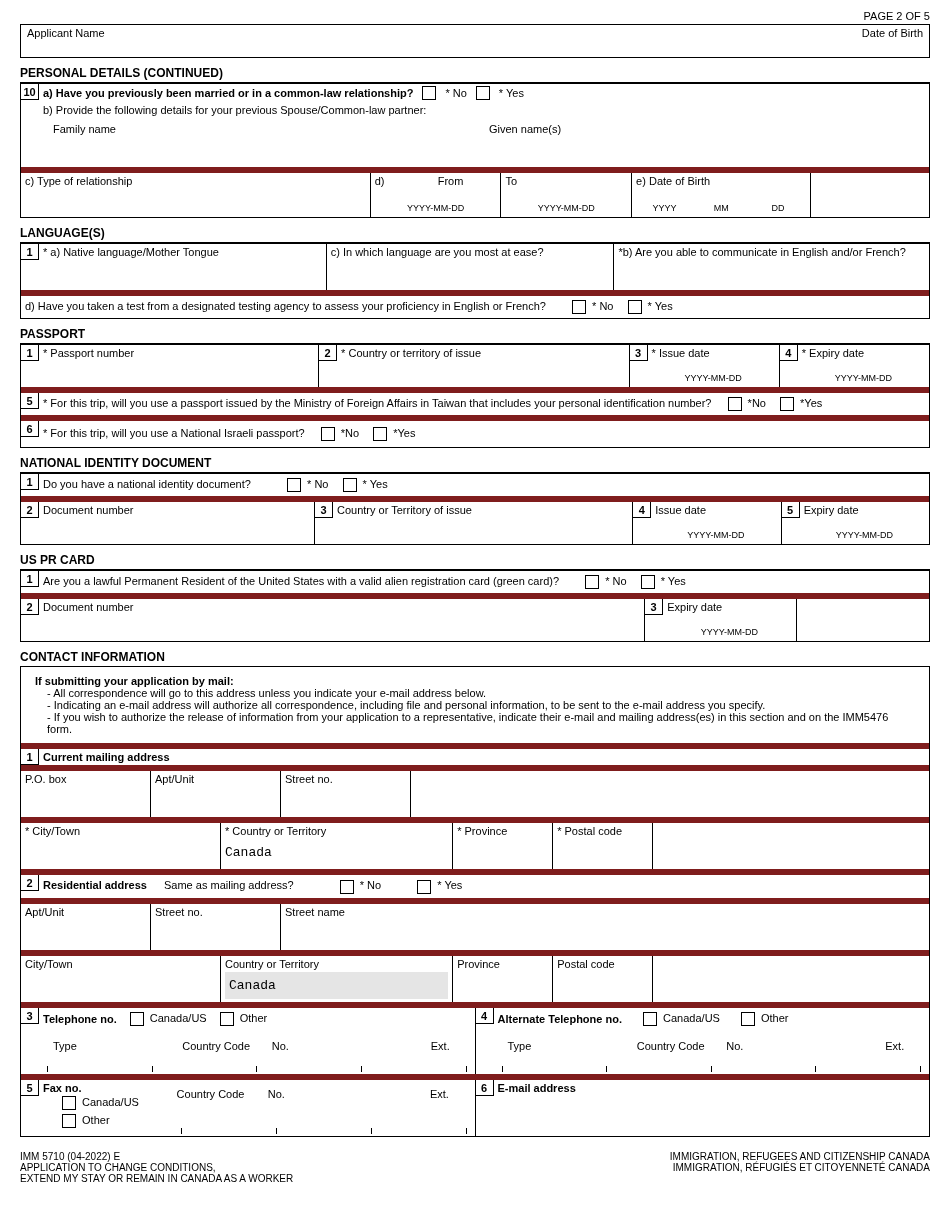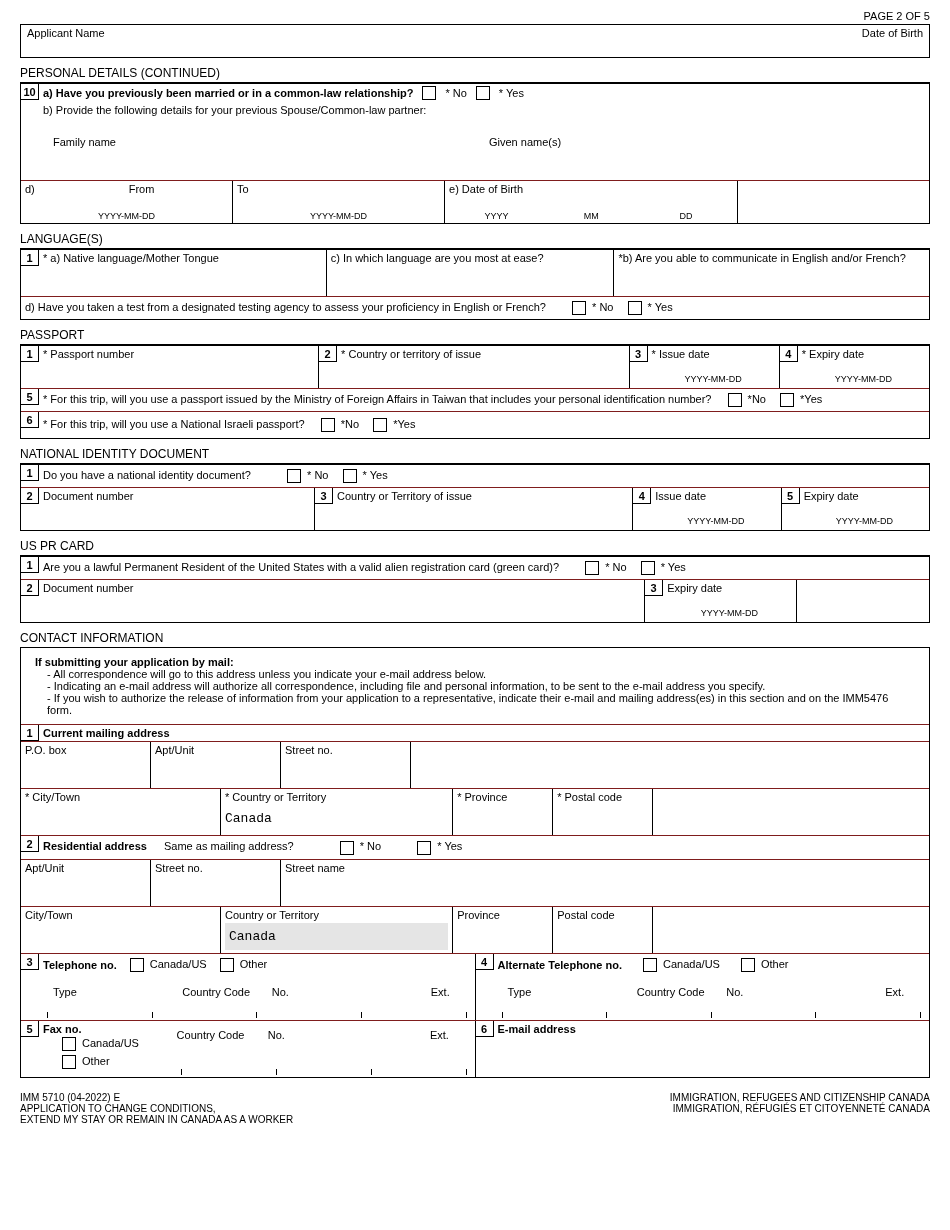--- a/index.html
+++ b/index.html
@@ -1,29 +1,29 @@
 <!DOCTYPE html>
 <html><head>
 <meta charset="utf-8">
 <style>
 *{box-sizing:border-box;margin:0;padding:0}
 body{font-family:Arial,Helvetica,sans-serif;font-size:11px;color:#000;background:#fff;width:950px;margin:0 auto;padding:10px 20px}
 .page-no{text-align:right;font-size:11px;margin-bottom:2px}
 .hdr-box{border:1.5px solid #000;height:34px;display:flex;justify-content:space-between;padding:2px 6px;}
-.section-title{font-weight:normal;font-size:12px;border-bottom:1.5px solid #000;margin-top:6px;padding:2px 0}
+.section-title{font-weight:bold;font-size:12px;border-bottom:1.5px solid #000;margin-top:6px;padding:2px 0}
 .box{border:1.5px solid #000}
 .row{display:flex}
 .cell{border-right:1px solid #000;padding:2px 4px;position:relative}
 .cell:last-child{border-right:none}
 .num{position:absolute;left:0;top:0;width:18px;height:16px;border-right:1px solid #000;border-bottom:1px solid #000;text-align:center;font-weight:bold;font-size:11px;line-height:16px;background:#fff}
 .pad-num{padding-left:22px}
 .cb{display:inline-block;width:14px;height:14px;border:1.5px solid #000;vertical-align:middle;margin:0 3px}
 .hint{font-size:9px;text-align:center;color:#000}
 .bold{font-weight:bold}
-.b-bot{border-bottom:1px solid #7f1d1d}
+.b-bot{border-bottom:6px solid #7f1d1d}
 .fill-grey{background:#e5e5e5}
 .inp{border:none;width:100%;font-family:Arial;font-size:11px;outline:none}
 .mono{font-family:"Courier New",monospace;font-size:13px}
 ul.dash{list-style:none;padding-left:12px}
 ul.dash li:before{content:"-  "}
 .ticks{display:flex;justify-content:space-between;padding:0 4px}
 .ticks i{width:1px;height:6px;background:#000;display:block}
 .footer{display:flex;justify-content:space-between;margin-top:14px;font-size:10px}
 </style>
 </head>
@@ -41,33 +41,37 @@
   <div class="cell pad-num" style="flex:1;border-right:none">
    <span class="num">10</span>
    <div style="display:flex;align-items:center;gap:6px">
     <span class="bold">a) Have you previously been married or in a common-law relationship?</span>
     <span class="cb"></span>
           <span>* No</span>
     <span class="cb"></span>
           <span>* Yes</span>
    </div>
    <div style="margin-top:4px">b) Provide the following details for your previous Spouse/Common-law partner:</div>
-   <div class="row" style="margin-top:20px">
+   <div class="row" style="margin-top:7px">
     <div style="flex:1;padding-left:10px">
      <div>Family name</div>
      <input class="inp" style="height: 30px;">
     </div>
     <div style="flex:1">
      <div>Given name(s)</div>
      <input class="inp" style="height: 30px;">
     </div>
    </div>
   </div>
  </div>
  <div class="row">
+  <div class="cell" style="flex:2.8">
+   <div>c) Type of relationship</div>
+   <input class="inp" style="height: 28px;">
+  </div>
   <div class="cell" style="flex:1">
    <div class="row">
           <span style="width:30px">d)</span>
           <span style="flex:1;text-align:center">From</span>
         </div>
    <input class="inp" style="height: 16px;">
    <div class="hint">YYYY-MM-DD</div>
   </div>
   <div class="cell" style="flex:1">
    <div style="text-align:left">To</div>

